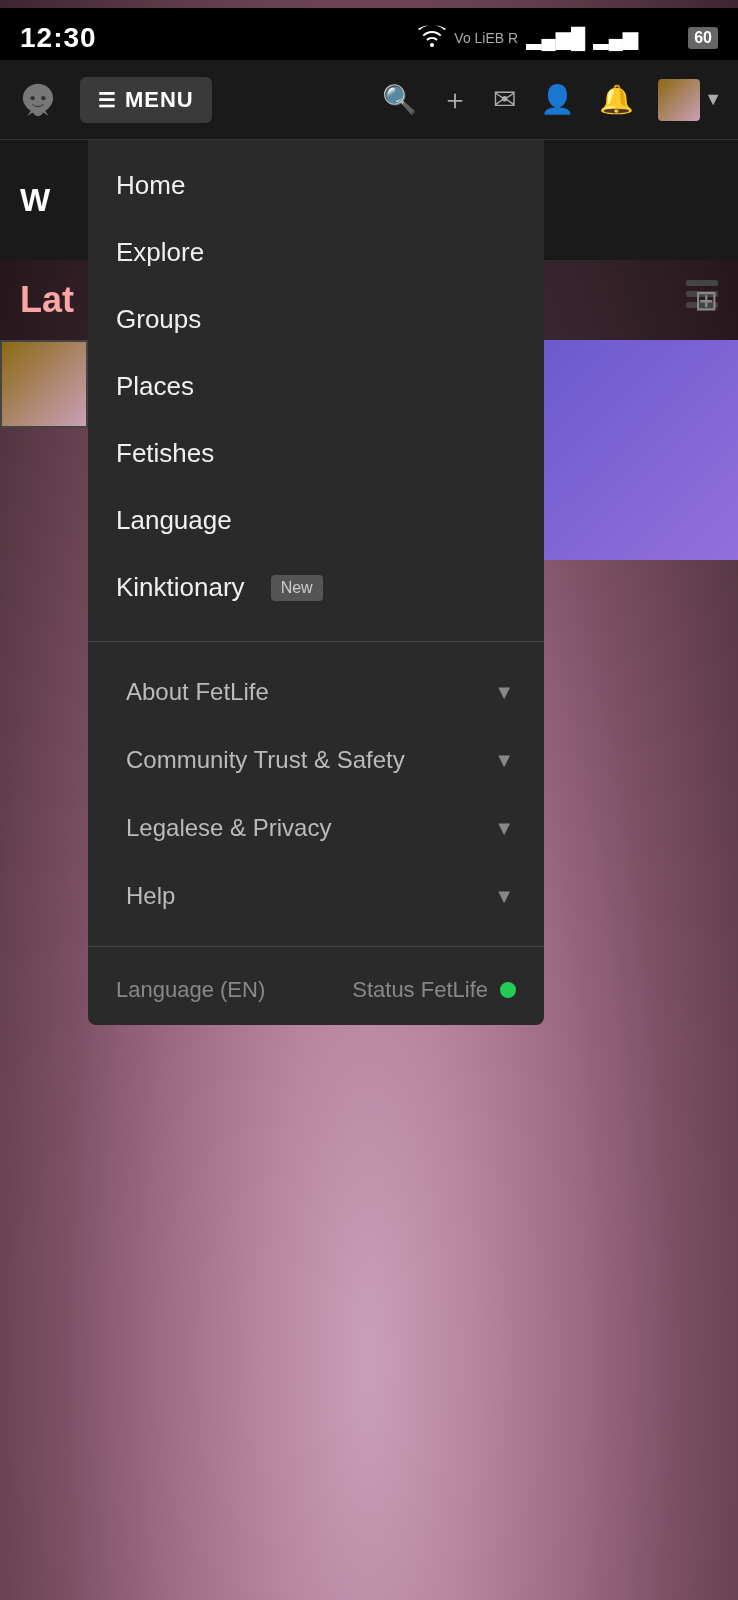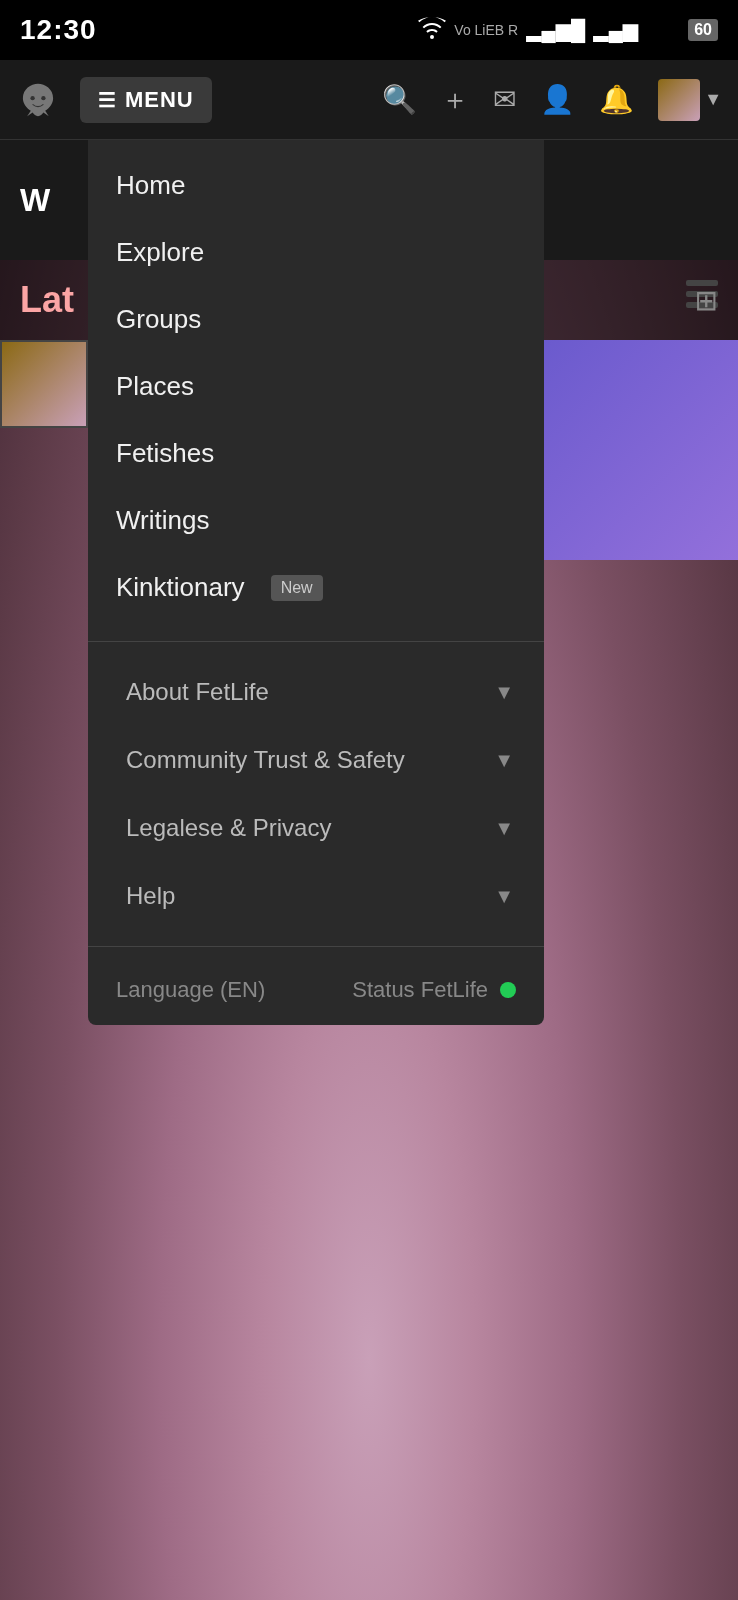--- a/index.html
+++ b/index.html
@@ -21,21 +21,21 @@
       width: 738px;
       height: 1600px;
       background:
         radial-gradient(ellipse at 50% 85%, #c9a0b8 0%, #b8869f 20%, #9e6b85 40%, #7a4f62 60%, #5c3a47 80%, #3d2430 100%);
       z-index: 0;
     }
 
     
     .status-bar {
       position: absolute;
-      top: 0; left: 0;
+      top: 8px; left: 0;
       width: 738px;
       height: 60px;
       background: #000;
       display: flex;
       align-items: center;
       justify-content: space-between;
       padding: 0 20px;
       z-index: 100;
     }
 
@@ -414,21 +414,21 @@
 
     <div class="menu-item">
       <span>Places</span>
     </div>
 
     <div class="menu-item">
       <span>Fetishes</span>
     </div>
 
     <div class="menu-item">
-      <span>Writings</span>
+      <span>Language</span>
     </div>
 
     <div class="menu-item">
       <span style="display:flex; align-items:center; gap:12px;">
         <span>Kinktionary</span>
         <span class="badge-new" style="background:#555; color:#ccc; font-size:16px; padding:4px 10px; border-radius:4px;">New</span>
       </span>
     </div>
 
   </div>

